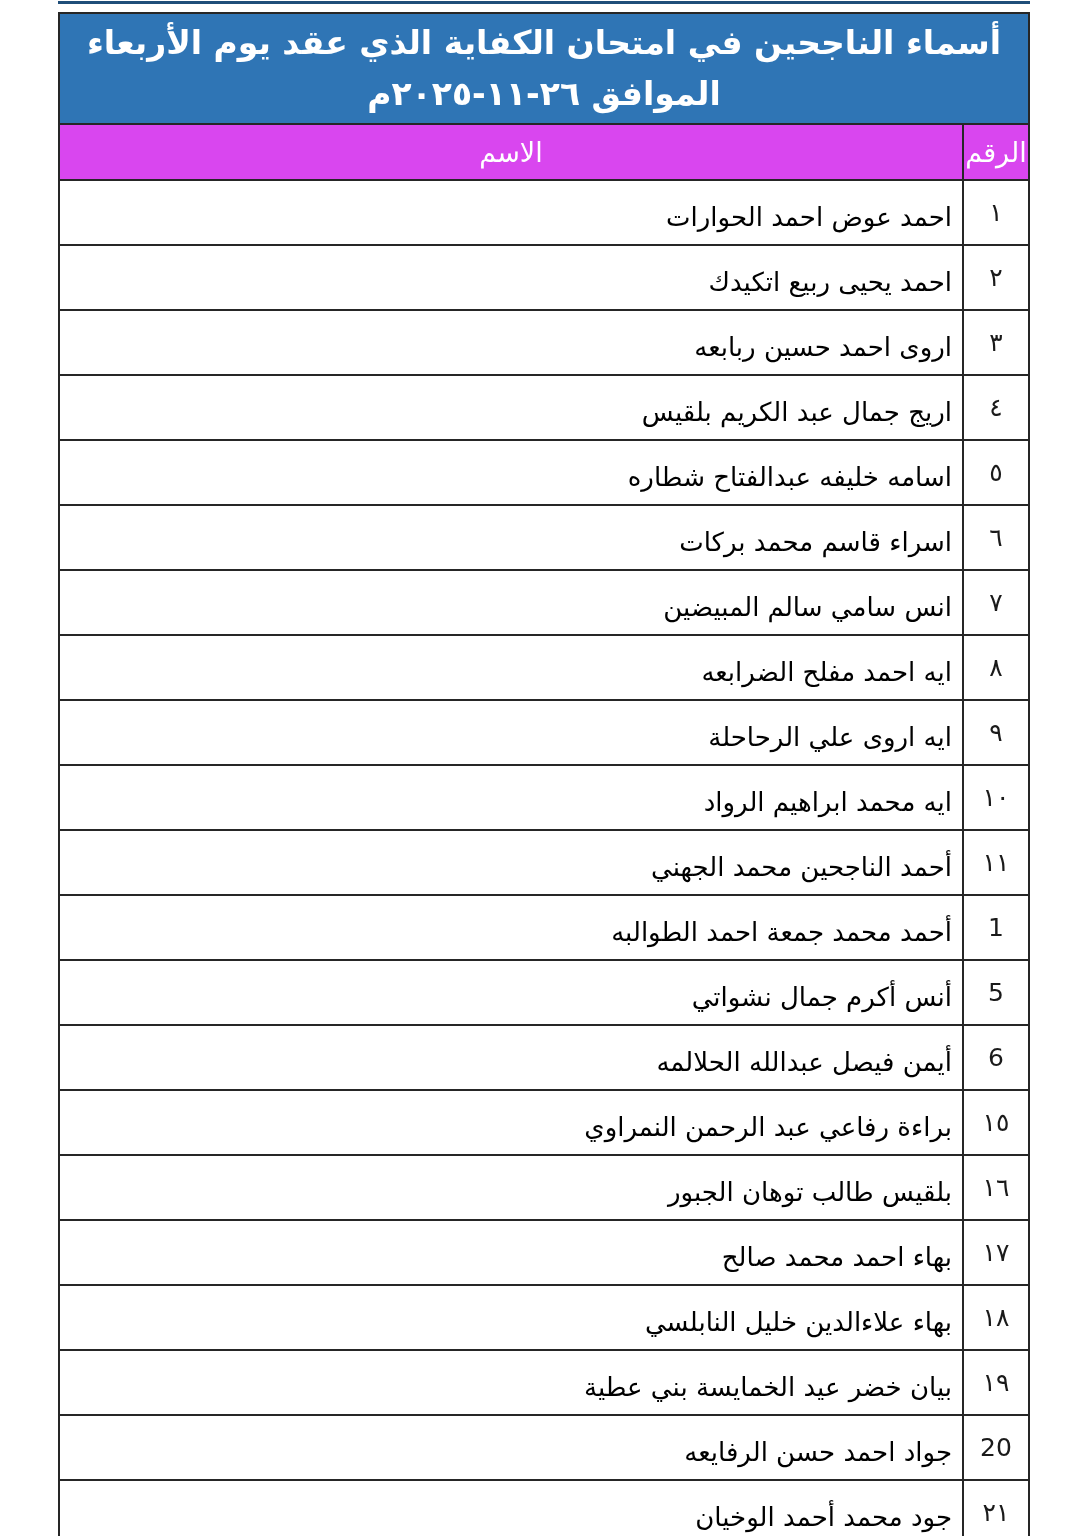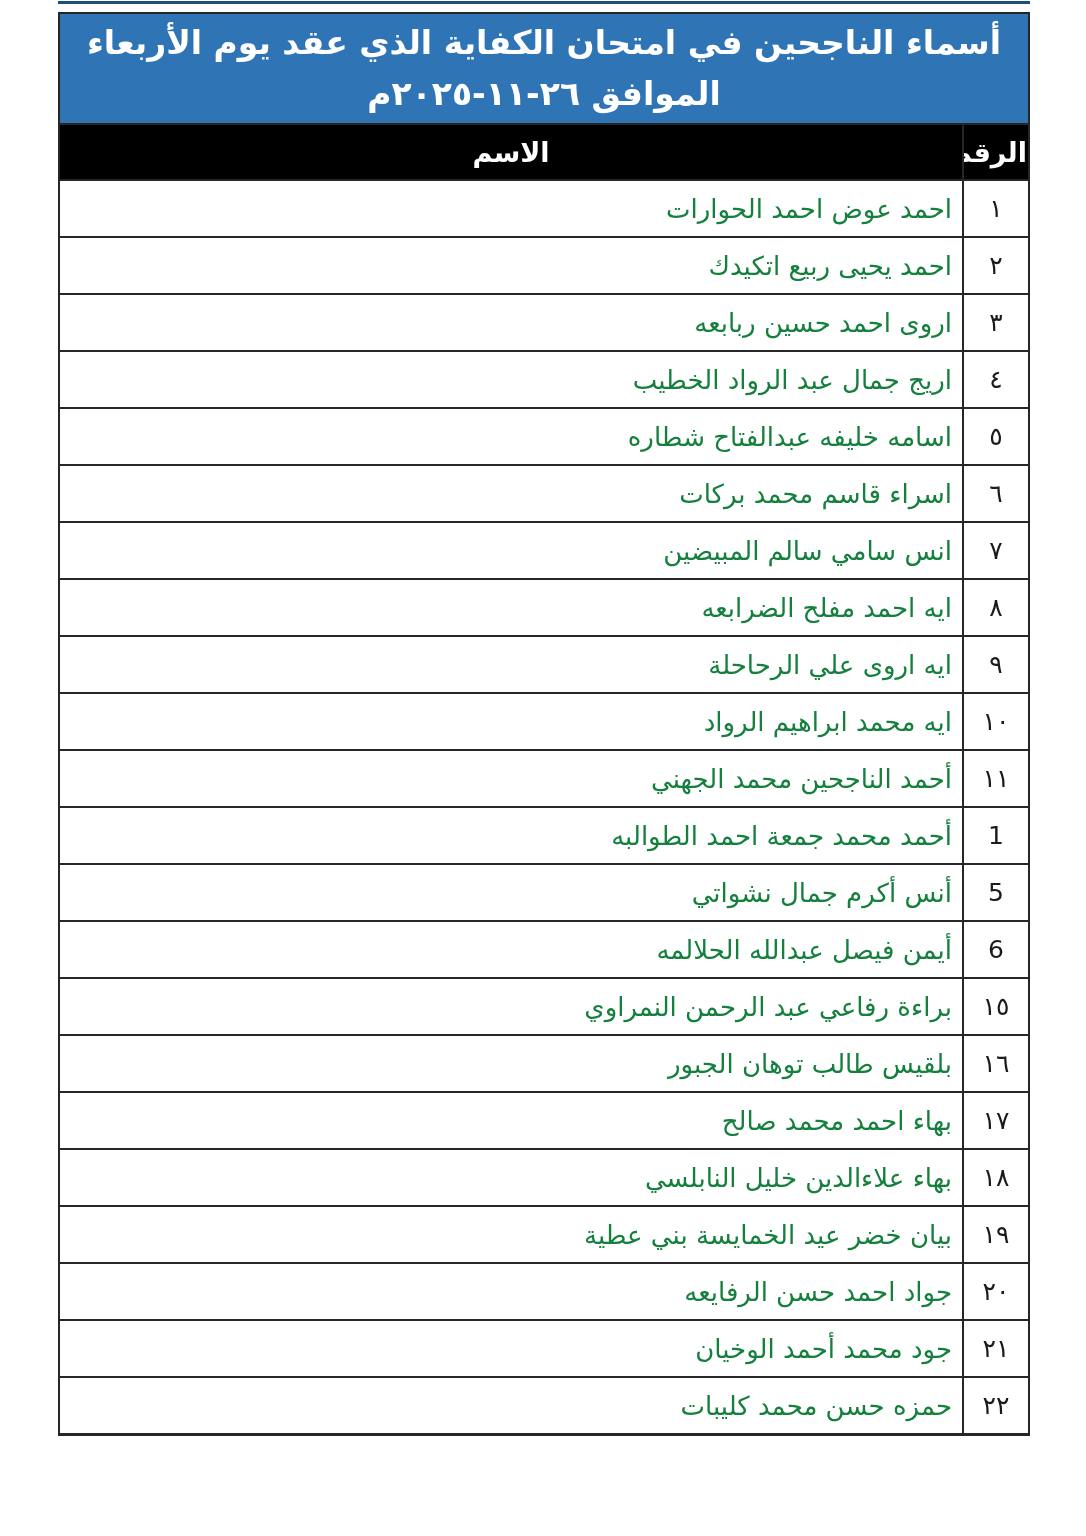--- a/index.html
+++ b/index.html
@@ -47,34 +47,34 @@
     color: #ffffff;
     text-align: center;
     font-weight: bold;
     font-size: 33px;
     line-height: 1.52;
     padding: 3px 6px;
     height: 103px;
     vertical-align: middle;
   }
   .col-head {
-    background: #000000;
+    background: #d946ef;
     color: #ffffff;
-    font-weight: bold;
+    font-weight: normal;
     font-size: 27px;
     text-align: center;
     height: 52px;
     vertical-align: middle;
   }
   .num-col { width: 66px; }
   .row-name {
     font-size: 26px;
-    color: #15803d;
+    color: #000000;
     text-align: right;
-    padding: 0 10px 0 4px;
+    padding: 8px 10px 0 4px;
     height: 55px;
     vertical-align: middle;
     background: #ffffff;
   }
   .row-num {
     font-size: 25px;
     color: #1a1a1a;
     text-align: center;
     vertical-align: middle;
     background: #ffffff;
@@ -112,21 +112,21 @@
           <tr>
     <td class="row-num">٢</td>
     <td class="row-name">احمد يحيى ربيع اتكيدك</td>
   </tr>
           <tr>
     <td class="row-num">٣</td>
     <td class="row-name">اروى احمد حسين ربابعه</td>
   </tr>
           <tr>
     <td class="row-num">٤</td>
-    <td class="row-name">اريج جمال عبد الرواد الخطيب</td>
+    <td class="row-name">اريج جمال عبد الكريم بلقيس</td>
   </tr>
           <tr>
     <td class="row-num">٥</td>
     <td class="row-name">اسامه خليفه عبدالفتاح شطاره</td>
   </tr>
           <tr>
     <td class="row-num">٦</td>
     <td class="row-name">اسراء قاسم محمد بركات</td>
   </tr>
           <tr>
@@ -175,21 +175,21 @@
   </tr>
           <tr>
     <td class="row-num">١٨</td>
     <td class="row-name">بهاء علاءالدين خليل النابلسي</td>
   </tr>
           <tr>
     <td class="row-num">١٩</td>
     <td class="row-name">بيان خضر عيد الخمايسة بني عطية</td>
   </tr>
           <tr>
-    <td class="row-num">٢٠</td>
+    <td class="row-num">20</td>
     <td class="row-name">جواد احمد حسن الرفايعه</td>
   </tr>
           <tr>
     <td class="row-num">٢١</td>
     <td class="row-name">جود محمد أحمد الوخيان</td>
   </tr>
           <tr>
     <td class="row-num">٢٢</td>
     <td class="row-name">حمزه حسن محمد كليبات</td>
   </tr>

